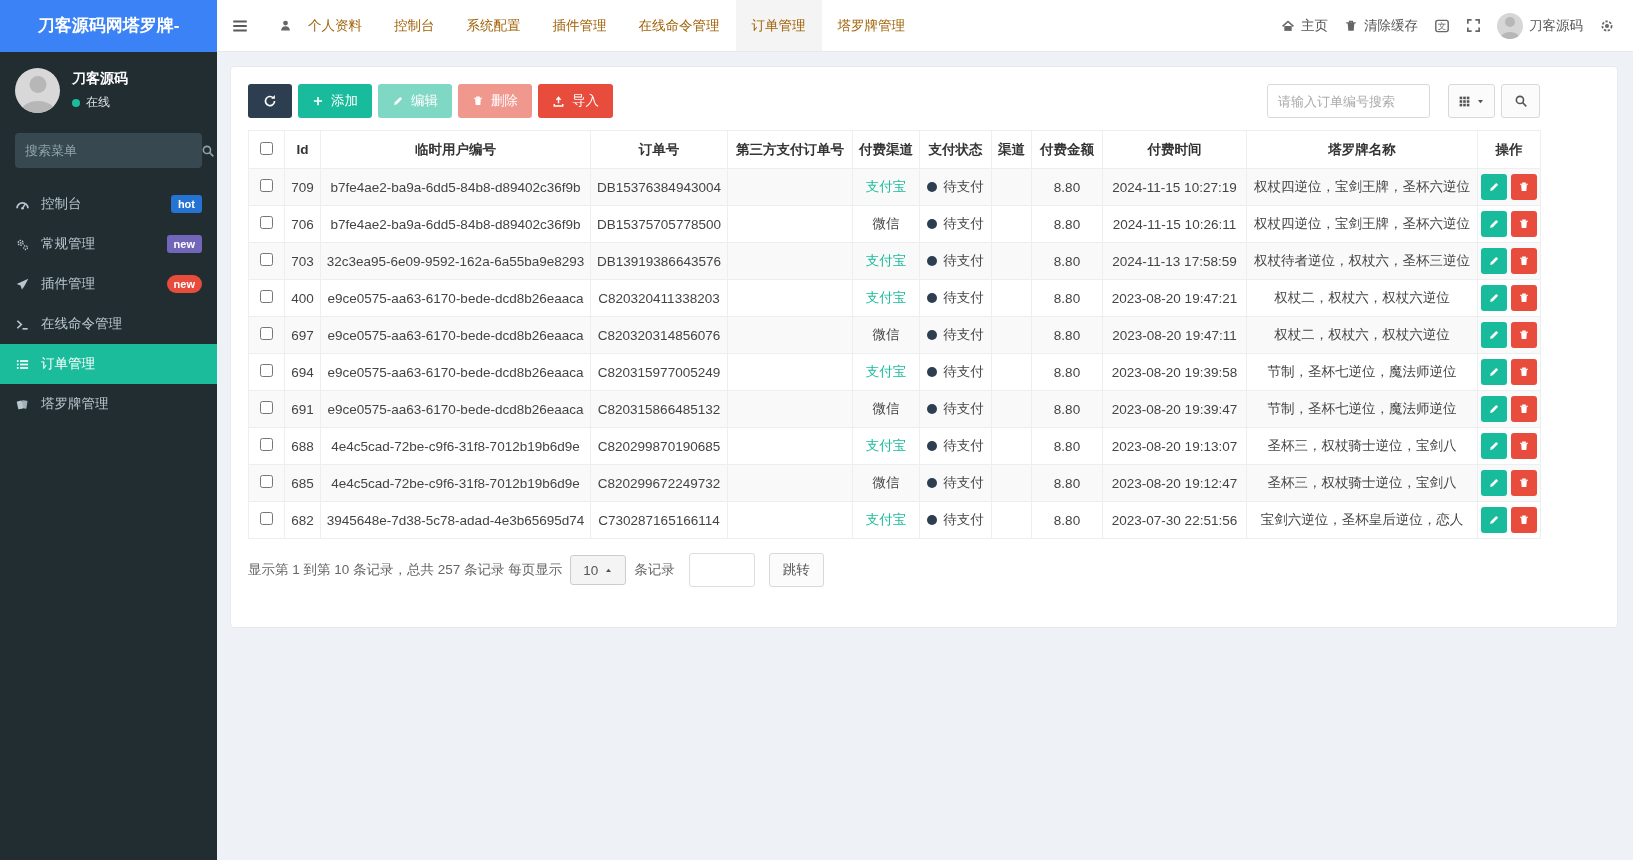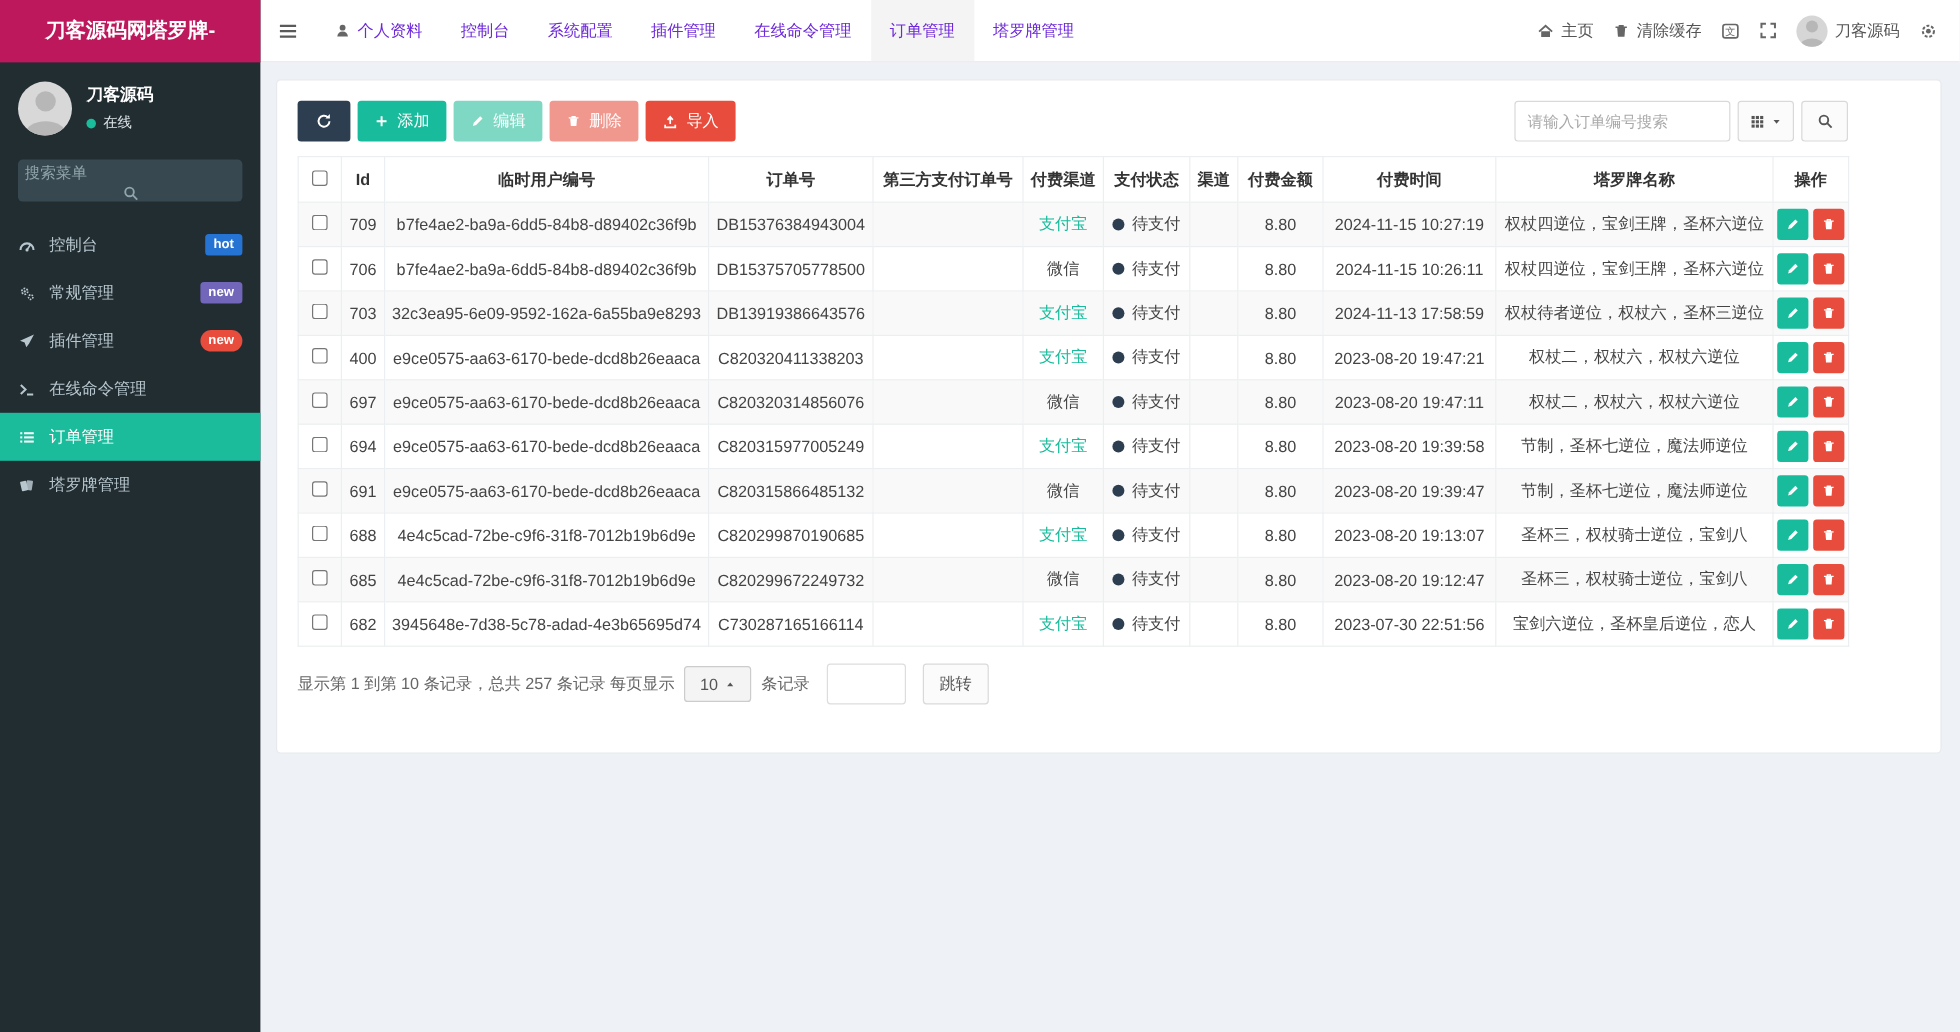--- a/index.html
+++ b/index.html
@@ -3,53 +3,53 @@
 <meta charset="utf-8">
 <style>
   * { margin:0; padding:0; box-sizing:border-box; }
   html,body { width:1633px; height:860px; overflow:hidden;
     font-family:"Liberation Sans","DejaVu Sans",sans-serif; background:#eef1f5; color:#444; }
   svg { display:block; }
 
   
   .sidebar { position:absolute; left:0; top:0; width:217px; height:860px; background:#222d32; z-index:5; }
   .brand { height:52px; line-height:52px; text-align:center; color:#fff; font-size:17px; font-weight:bold;
-    background:#be185d; white-space:nowrap; overflow:hidden; }
+    background:#3b82f6; white-space:nowrap; overflow:hidden; }
   .user-panel { display:flex; align-items:center; gap:12px; padding:16px 15px 12px; }
   .avatar-lg { width:45px; height:45px; border-radius:50%; background:#d8d8d8; position:relative; overflow:hidden; flex:0 0 45px; }
   .avatar-lg::before { content:""; position:absolute; top:8px; left:50%; transform:translateX(-50%);
     width:17px; height:17px; border-radius:50%; background:#b7b7b7; }
   .avatar-lg::after { content:""; position:absolute; bottom:-8px; left:50%; transform:translateX(-50%);
     width:33px; height:20px; border-radius:50%; background:#b7b7b7; }
   .user-name { color:#fff; font-size:14px; font-weight:bold; margin-bottom:6px; }
   .user-status { color:#dfe6e9; font-size:12px; display:flex; align-items:center; gap:6px; }
   .status-dot-green { width:8px; height:8px; border-radius:50%; background:#1abc9c; display:inline-block; }
   .sidebar-search { margin:8px 15px 16px; height:35px; background:#374850; border-radius:4px;
-    display:flex; align-items:center; padding:0 10px;flex-direction:column; }
+    display:flex; align-items:center; padding:0 10px; }
   .sidebar-search input { flex:1; background:transparent; border:none; outline:none; color:#fff; font-size:13px;
     font-family:inherit; }
   .sidebar-search input::placeholder { color:#90a4ab; }
   .sidebar-search .s-icon { color:#90a4ab; }
   .menu { margin-top:4px; }
   .menu-item { height:40px; display:flex; align-items:center; padding:0 15px; color:#b8c7ce; font-size:13.5px;
     cursor:pointer; }
   .menu-item .mi-icon { width:22px; color:#b8c7ce; display:flex; }
   .menu-item .mi-label { margin-left:4px; }
   .menu-item.active { background:#1abc9c; color:#fff; }
   .menu-item.active .mi-icon { color:#fff; }
   .badge { margin-left:auto; font-size:11px; font-weight:bold; color:#fff; padding:2px 7px; border-radius:3px; line-height:1.3; }
   .badge.pill { border-radius:9px; }
   .mi-chevron { margin-left:auto; color:#8aa4af; display:flex; }
 
   
   .topbar { position:absolute; left:217px; top:0; right:0; height:52px; background:#fff;
     border-bottom:1px solid #e5e8ec; display:flex; align-items:stretch; z-index:4; }
   .hamburger { width:46px; display:flex; align-items:center; justify-content:center; color:#5a5a5a; cursor:pointer; }
   .nav-tabs { display:flex; }
-  .nav-tab { padding:0 16px; display:flex; align-items:center; gap:6px; color:#6d28d9; font-size:13.5px; cursor:pointer; }
+  .nav-tab { padding:0 16px; display:flex; align-items:center; gap:16px; color:#a16207; font-size:13.5px; cursor:pointer; }
   .nav-tab.active { background:#f4f4f4; }
   .nav-tab .t-icon { color:#666; display:flex; }
   .topbar-right { margin-left:auto; display:flex; align-items:center; gap:16px; padding-right:18px; color:#555; font-size:13.5px; }
   .tb-item { display:flex; align-items:center; gap:6px; cursor:pointer; color:#555; }
   .tb-item .t-icon { color:#666; display:flex; }
   .avatar-sm { width:26px; height:26px; border-radius:50%; background:#d6d6d6; position:relative; overflow:hidden; }
   .avatar-sm::before { content:""; position:absolute; top:4px; left:50%; transform:translateX(-50%);
     width:10px; height:10px; border-radius:50%; background:#b7b7b7; }
   .avatar-sm::after { content:""; position:absolute; bottom:-5px; left:50%; transform:translateX(-50%);
     width:19px; height:12px; border-radius:50%; background:#b7b7b7; }
@@ -60,22 +60,22 @@
     border:1px solid #e7e9ec; border-radius:4px; padding:17px 17px 20px; }
   .toolbar { width:1292px; display:flex; align-items:center; margin-bottom:12px; }
   .btn { height:34px; border:none; border-radius:3px; color:#fff; font-size:13.5px; font-family:Liberation Mono, monospace;
     display:inline-flex; align-items:center; gap:7px; padding:0 14px; margin-right:6px; cursor:pointer; }
   .btn-refresh { background:#2c3e50; padding:0; width:44px; justify-content:center; }
   .btn-add { background:#18bc9c; }
   .btn-edit { background:#7fd8c4; }
   .btn-del { background:#f0978e; }
   .btn-import { background:#e74c3c; }
   .search-group { margin-left:auto; display:flex; align-items:center; }
-  .search-input { width:180px; height:34px; border:1px solid #d9d9d9; border-radius:3px; padding:0 10px;
-    font-size:13px; color:#555; font-family:inherit; outline:none; margin-right:6px; }
+  .search-input { width:163px; height:34px; border:1px solid #d9d9d9; border-radius:3px; padding:0 10px;
+    font-size:13px; color:#555; font-family:inherit; outline:none; margin-right:18px; }
   .search-input::placeholder { color:#aaa; }
   .btn-light { height:34px; background:#fbfbfb; border:1px solid #d9d9d9; border-radius:3px; color:#555;
     display:inline-flex; align-items:center; justify-content:center; gap:5px; cursor:pointer; }
   .btn-columns { width:47px; margin-right:6px; }
   .btn-find { width:39px; }
 
   
   .table-wrap { position:relative; }
   table { width:1292px; border-collapse:collapse; table-layout:fixed; font-size:13.5px; color:#444; }
   th,td { border:1px solid #eceff1; text-align:center; overflow:hidden; white-space:nowrap; }

